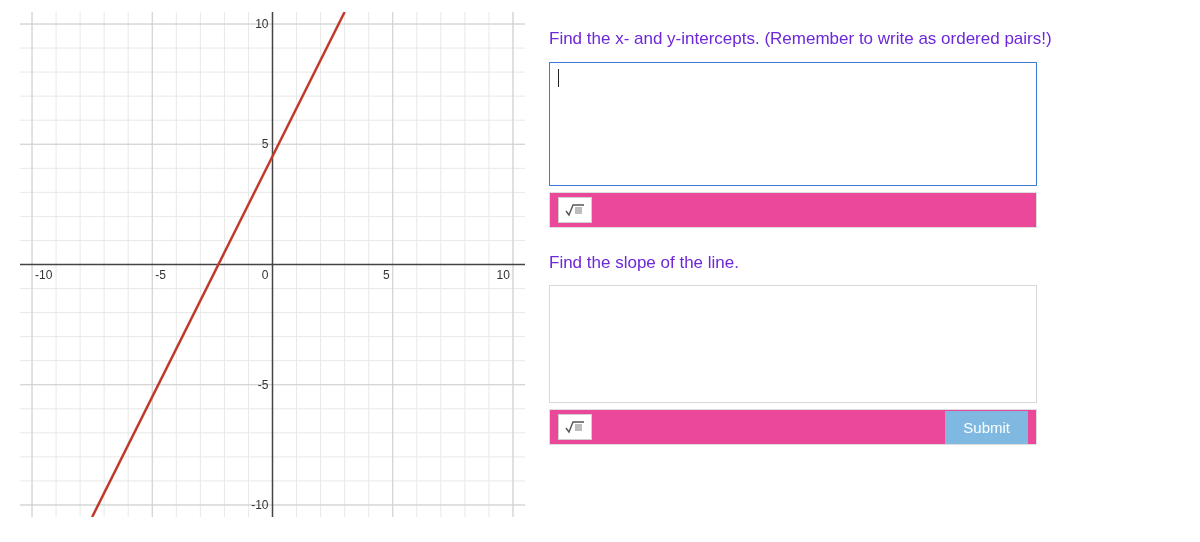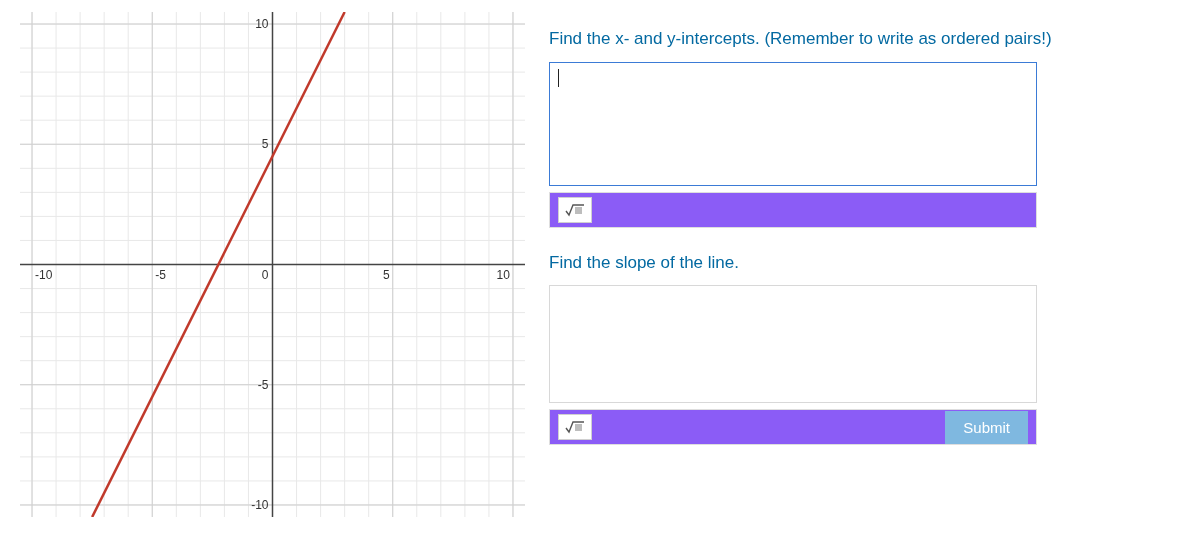--- a/index.html
+++ b/index.html
@@ -1,25 +1,25 @@
 <!DOCTYPE html>
 <html><head>
 <meta charset="utf-8">
 <style>
   * { box-sizing: border-box; }
   html, body { margin: 0; padding: 0; width: 1200px; height: 542px; font-family: Arial, Helvetica, sans-serif; background: #fff; color: #333; }
   .wrap { display: flex; padding: 12px 20px 12px 20px; gap: 24px; }
   .left { flex: 0 0 505px; }
   .right { flex: 1; padding-top: 14px; }
   svg.graph { display: block; }
-  .q-text { font-size: 17px; color: #0369a1; line-height: 1.5; }
+  .q-text { font-size: 17px; color: #6d28d9; line-height: 1.5; }
   .answerbox { margin-top: 10px; width: 488px; height: 124px; border: 1px solid #3b7bd6; background: #fff; padding: 6px 8px; position: relative; }
   .answerbox .cursor { display: inline-block; width: 1px; height: 18px; background: #222; vertical-align: middle; }
   .answerbox2 { margin-top: 10px; width: 488px; height: 118px; border: 1px solid #d8d8d8; background: #fff; }
-  .toolbar { margin-top: 6px; width: 488px; height: 36px; background: #8b5cf6; border: 1px solid #dedede; display: flex; align-items: center; justify-content: space-between; padding: 10px 8px; }
+  .toolbar { margin-top: 6px; width: 488px; height: 36px; background: #ec4899; border: 1px solid #dedede; display: flex; align-items: center; justify-content: space-between; padding: 10px 8px; }
   .tool-btn { background: #fff; border: 1px solid #d0d0d0; width: 34px; height: 26px; display: flex; align-items: center; justify-content: center; cursor: pointer; }
   .tool-btn svg { display: block; }
   .q2 { margin-top: 22px; }
   .submit-btn { background: #7fb8e0; color: #fff; border: none; padding: 8px 18px; font-size: 15px; cursor: pointer; }
   .axis-label { font-size: 12px; fill: #333; }
 </style>
 </head>
 <body>
 
 <div class="wrap">

